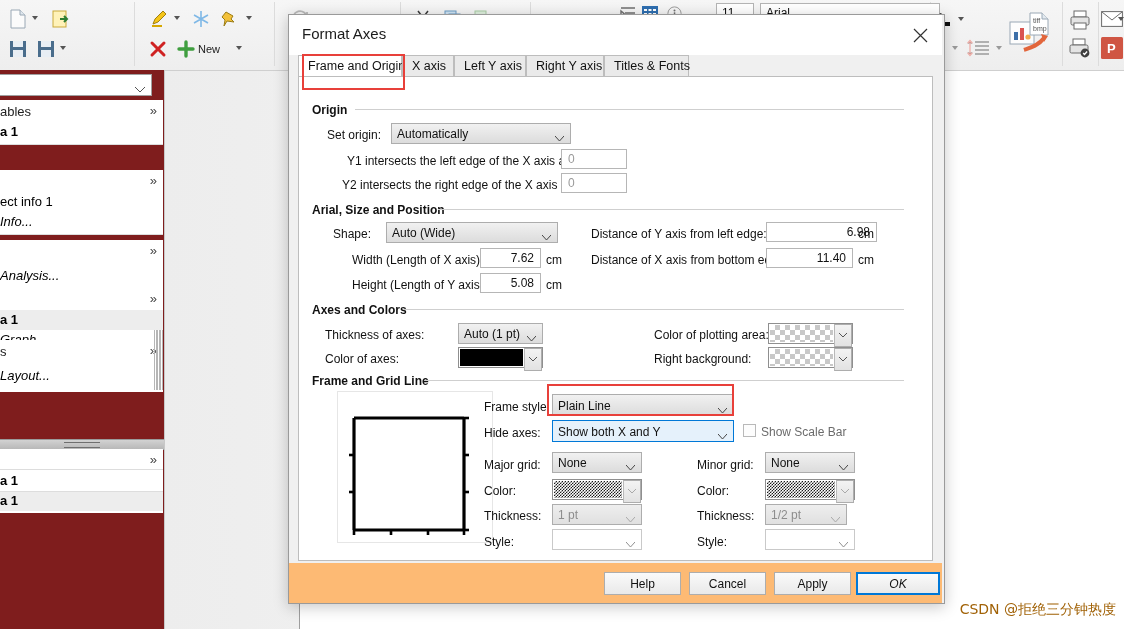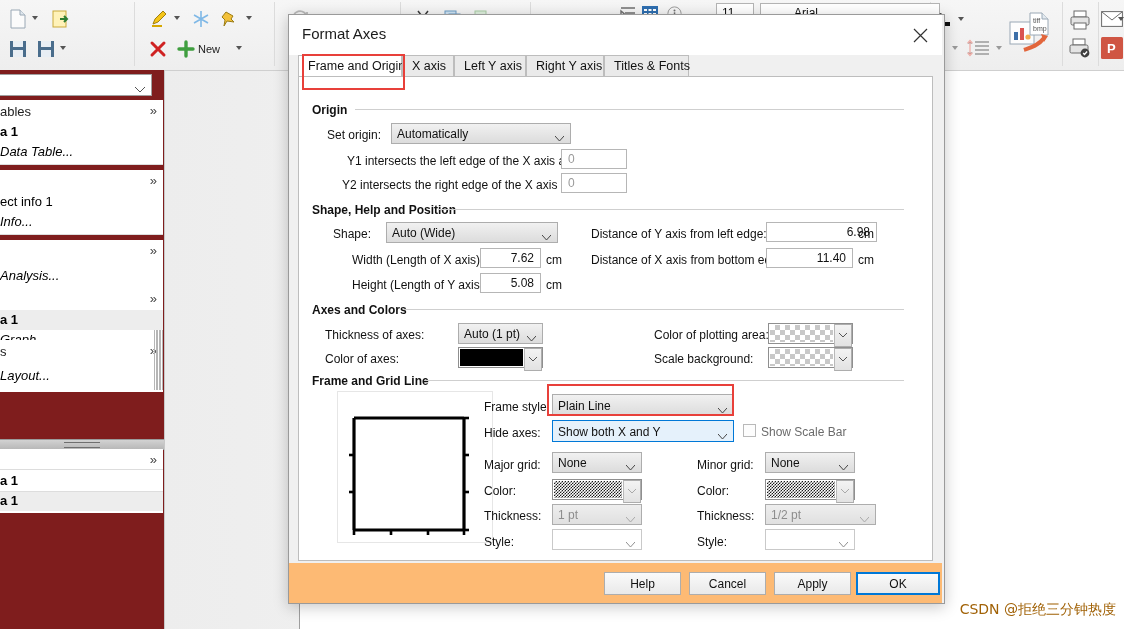--- a/index.html
+++ b/index.html
@@ -352,21 +352,21 @@
       </div>
       <div class="combo white" style="left:186px;top:1px;width:38px;height:18px;">
         <span class="val" style="top:2px;">11</span>
         <span class="arw" style="top:6px;">
           <svg width="8" height="5" viewBox="0 0 8 5">
               <path d="M0 0l4 4 4-4" fill="none" stroke="#444"></path>
             </svg>
         </span>
       </div>
       <div class="combo white" style="left:230px;top:1px;width:180px;height:18px;">
-        <span class="val" style="top:2px;margin-left:28px;">Arial</span>
+        <span class="val" style="top:2px;">Arial</span>
       </div>
       <div class="rb-icon" style="left:400px;top:2px;width:26px;height:28px;">
         <svg width="20" height="22" viewBox="0 0 20 22">
             <text x="3" y="14" font-size="13" font-family="Liberation Serif, serif" fill="#222">A</text>
             <rect x="2" y="15" width="15" height="4" fill="#111"></rect>
           </svg>
       </div>
       <div class="rb-icon" style="left:426px;top:12px;width:10px;height:10px;">
           <span class="caret"></span>
         </div>
@@ -453,21 +453,20 @@
         <svg width="10" height="6" viewBox="0 0 10 6">
             <path d="M0 0l5 5 5-5" fill="none" stroke="#555"></path>
           </svg>
       </span>
     </div>
 
     <div class="sb-sec" style="position:absolute;left:0;top:30px;width:163px;">
       <div class="sb-hdr">ables</div>
       <div class="sb-chev">»</div>
       <div class="sb-item">a 1</div>
-      <div class="sb-new">Data Table...</div>
     </div>
 
     <div class="sb-sec" style="position:absolute;left:0;top:100px;width:163px;">
       <div class="sb-hdr"></div>
       <div class="sb-chev">»</div>
       <div class="sb-item" style="font-weight:normal;">ect info 1</div>
       <div class="sb-new">Info...</div>
     </div>
 
     <div class="sb-sec" style="position:absolute;left:0;top:170px;width:163px;height:48px;">
@@ -563,21 +562,21 @@
       <div class="lbl" style="left:48px;top:77px;">Y1 intersects the left edge of the X axis at Y1=</div>
       <div class="txt" style="left:262px;top:72px;width:66px;">
         <span class="v vg">0</span>
       </div>
 
       <div class="lbl" style="left:43px;top:101px;">Y2 intersects the right edge of the X axis at Y2=</div>
       <div class="txt" style="left:262px;top:96px;width:66px;">
         <span class="v vg">0</span>
       </div>
 
-      <div class="grp-title" style="left:13px;top:126px;">Shape, Help and Position</div>
+      <div class="grp-title" style="left:13px;top:126px;">Arial, Size and Position</div>
       <div class="grp-rule" style="left:139px;top:132px;width:466px;"></div>
 
       <div class="lbl" style="left:34px;top:150px;">Shape:</div>
       <div class="combo" style="left:87px;top:145px;width:172px;">
         <span class="val">Auto (Wide)</span>
         <span class="arw">
           <svg width="9" height="6" viewBox="0 0 9 6">
               <path d="M0 0l4.5 5L9 0" fill="none" stroke="#444"></path>
             </svg>
         </span>
@@ -633,21 +632,21 @@
       <div class="lbl" style="left:355px;top:251px;">Color of plotting area:</div>
       <div class="swatch" style="left:469px;top:246px;width:85px;">
         <div class="sw chk-bg"></div>
         <div class="btn">
           <svg width="8" height="5" viewBox="0 0 8 5">
               <path d="M0 0l4 4 4-4" fill="none" stroke="#555"></path>
             </svg>
         </div>
       </div>
 
-      <div class="lbl" style="left:355px;top:275px;">Scale background:</div>
+      <div class="lbl" style="left:355px;top:275px;">Right background:</div>
       <div class="swatch" style="left:469px;top:270px;width:85px;">
         <div class="sw chk-bg"></div>
         <div class="btn">
           <svg width="8" height="5" viewBox="0 0 8 5">
               <path d="M0 0l4 4 4-4" fill="none" stroke="#555"></path>
             </svg>
         </div>
       </div>
 
       <div class="grp-title" style="left:13px;top:297px;">Frame and Grid Line</div>
@@ -753,21 +752,21 @@
       <div class="swatch" style="left:466px;top:402px;width:90px;">
         <div class="sw chk-fine"></div>
         <div class="btn">
           <svg width="8" height="5" viewBox="0 0 8 5">
               <path d="M0 0l4 4 4-4" fill="none" stroke="#a9a9a9"></path>
             </svg>
         </div>
       </div>
 
       <div class="lbl" style="left:398px;top:432px;">Thickness:</div>
-      <div class="combo disabled" style="left:466px;top:427px;width:111px;">
+      <div class="combo disabled" style="left:466px;top:427px;width:82px;">
         <span class="val" style="color:#8d8d8d;">1/2 pt</span>
         <span class="arw">
           <svg width="9" height="6" viewBox="0 0 9 6">
               <path d="M0 0l4.5 5L9 0" fill="none" stroke="#a9a9a9"></path>
             </svg>
         </span>
       </div>
 
       <div class="lbl" style="left:398px;top:458px;">Style:</div>
       <div class="combo empty" style="left:466px;top:452px;width:90px;">
@@ -784,21 +783,21 @@
     <div class="btnbar">
       <div class="btn" style="left:315px;">
         <span>Help</span>
       </div>
       <div class="btn" style="left:400px;">
         <span>Cancel</span>
       </div>
       <div class="btn" style="left:485px;">
         <span>Apply</span>
       </div>
-      <div class="btn primary" style="left:567px;width:84px;">
+      <div class="btn primary" style="left:567px;width:84px;font-style:italic;">
         <span>OK</span>
       </div>
     </div>
 
     <div class="redbox" style="left:13px;top:39px;width:103px;height:36px;"></div>
     <div class="redbox" style="left:258px;top:369px;width:187px;height:32px;"></div>
   </div>
 
   <div class="watermark">CSDN @拒绝三分钟热度</div>
 

